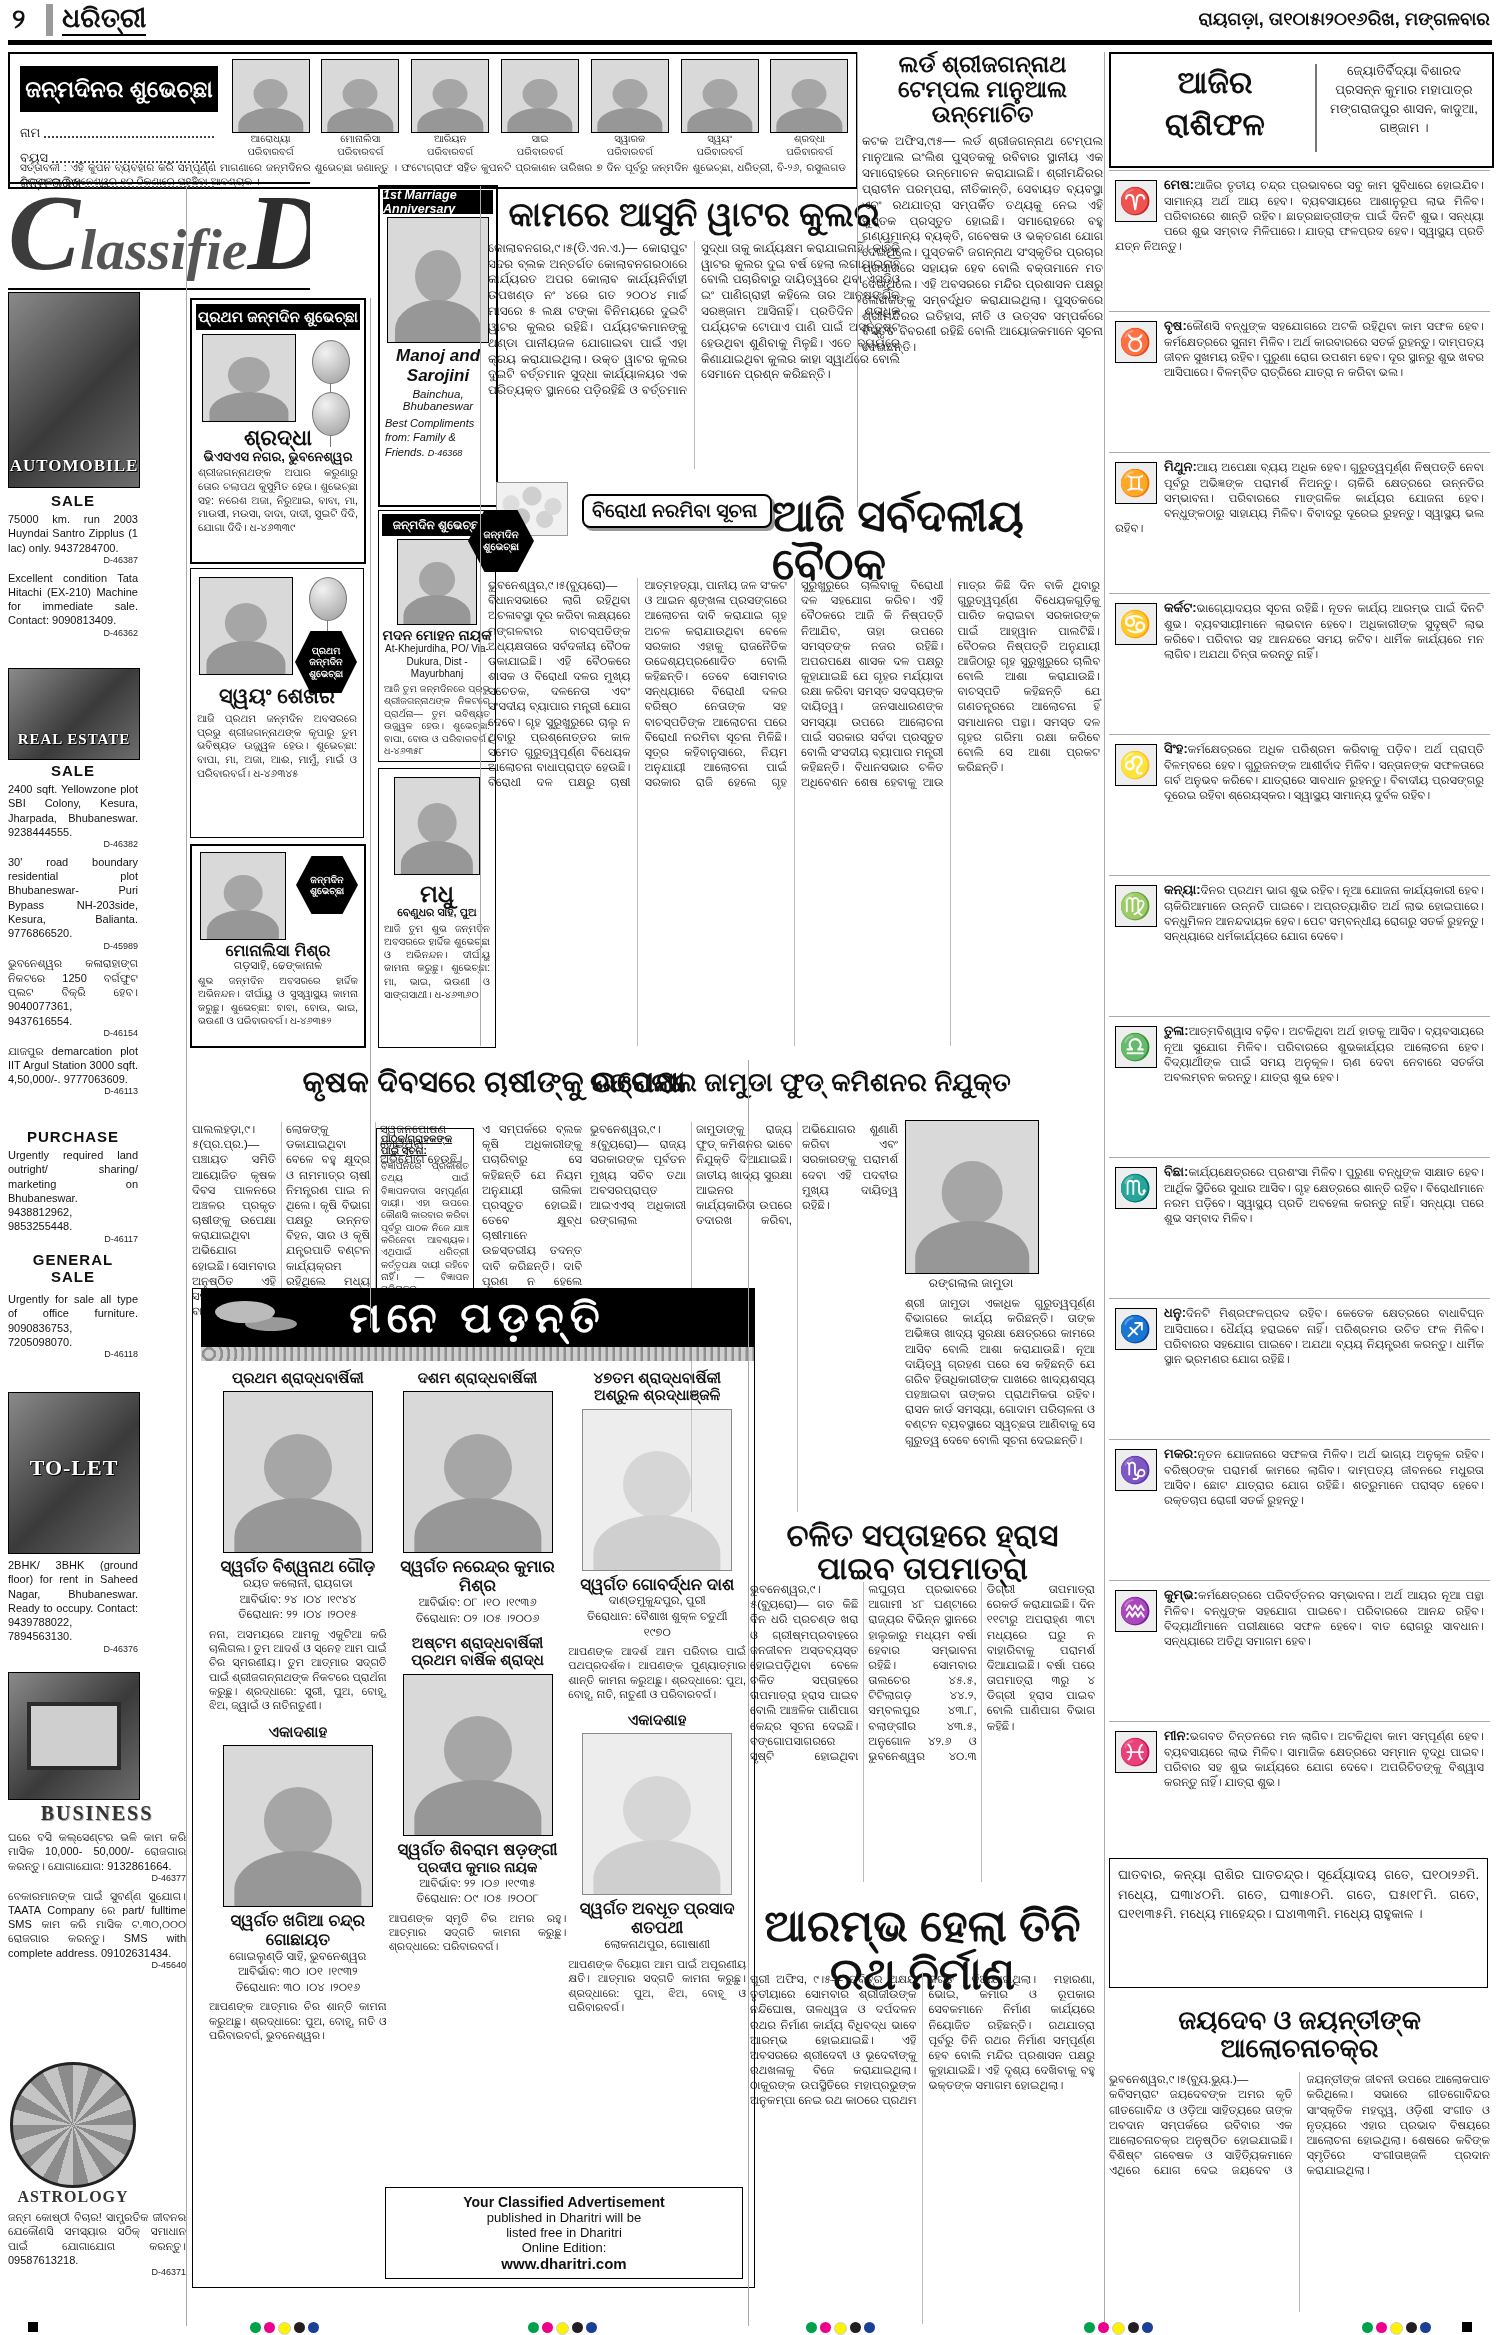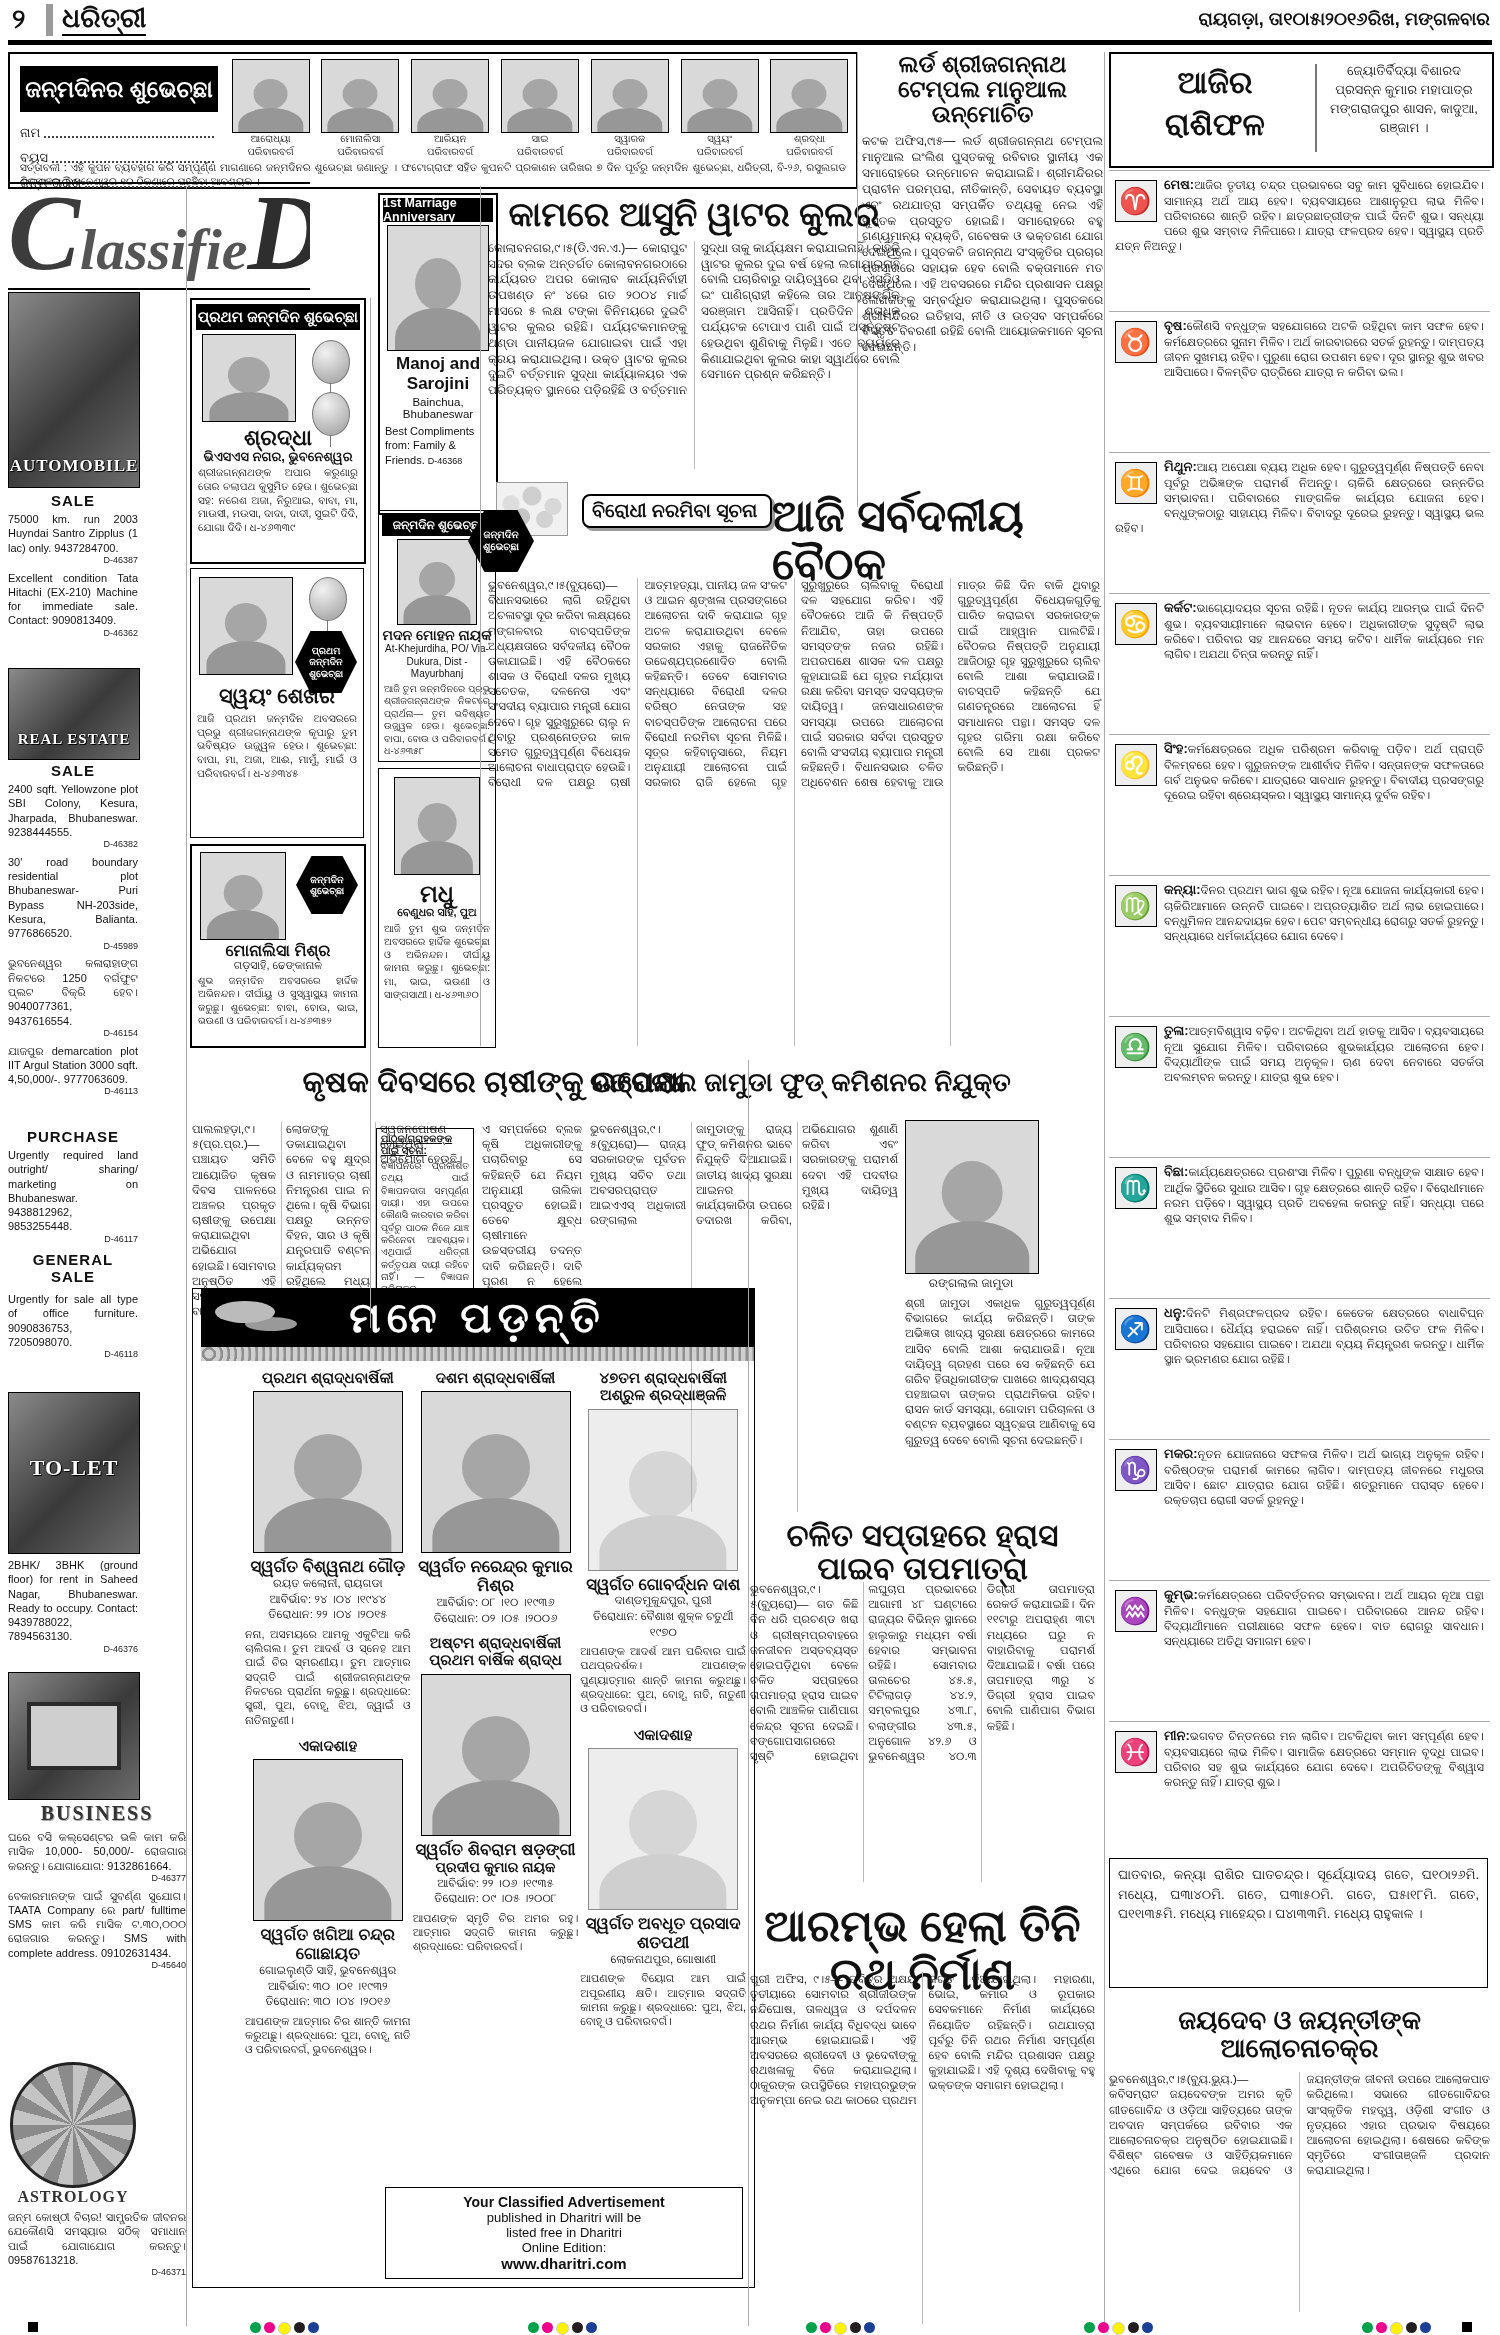--- a/index.html
+++ b/index.html
@@ -301,21 +301,21 @@
   </div>
 
   <div class="abs b2" style="left:190px;top:844px;width:172px;height:200px;">
     <div class="photo" style="width:84px;height:86px;margin:6px 0 0 8px;"></div>
     <div class="hex abs" style="right:6px;top:10px;width:62px;height:58px;font-size:9.5px;line-height:1.2;">ଜନ୍ମଦିନ ଶୁଭେଚ୍ଛା</div>
     <div class="hd center" style="font-size:16px;margin-top:2px;">ମୋନାଲିସା ମିଶ୍ର</div>
     <div class="center" style="font-size:11px;">ଗଡ଼ସାହି, ଢେଙ୍କାନାଳ</div>
     <p class="jtxt" style="margin:2px 6px;font-size:10px;"><span>ଶୁଭ ଜନ୍ମଦିନ ଅବସରରେ ହାର୍ଦ୍ଦିକ ଅଭିନନ୍ଦନ। ଦୀର୍ଘାୟୁ ଓ ସୁସ୍ୱାସ୍ଥ୍ୟ କାମନା କରୁଛୁ। ଶୁଭେଚ୍ଛା: ବାବା, ବୋଉ, ଭାଇ, ଭଉଣୀ ଓ ପରିବାରବର୍ଗ।</span> <span>ଧ-୪୬୩୫୨</span></p>
   </div>
 
-  <div class="abs b2" style="left:378px;top:193px;width:116px;height:318px;">
+  <div class="abs b2" style="left:378px;top:185px;width:116px;height:318px;font-style:italic;">
     <div class="blackbar" style="height:24px;font-size:12.5px;font-weight:bold;margin:3px;">1st Marriage Anniversary</div>
     <div class="photo" style="width:100px;height:124px;margin:3px auto;"></div>
     <div class="hd center" style="font-size:17px;line-height:1.15;">Manoj and Sarojini</div>
     <div class="center" style="font-size:11.5px;margin-top:3px;">Bainchua, Bhubaneswar</div>
     <p style="font-size:11px;margin:4px 5px 0 5px;line-height:1.3;"><span>Best Compliments from: Family &amp; Friends.</span> <span style="font-size:9px;">D-46368</span></p>
   </div>
 
   <div class="abs b1" style="left:378px;top:510px;width:116px;height:250px;">
     <div class="blackbar" style="height:22px;font-size:12px;font-weight:bold;margin:3px;">ଜନ୍ମଦିନ ଶୁଭେଚ୍ଛା</div>
     <div class="photo" style="width:78px;height:84px;margin:3px auto;"></div>
@@ -371,21 +371,21 @@
   <div class="abs hd" style="left:750px;top:1902px;width:345px;font-size:44px;text-align:center;">ଆରମ୍ଭ ହେଲା ତିନି ରଥ ନିର୍ମାଣ</div>
   <p class="abs jtxt cols2" style="left:750px;top:1972px;width:345px;height:352px;margin:0;column-gap:12px;">ପୁରୀ ଅଫିସ, ୯।୫— ପବିତ୍ର ଅକ୍ଷୟ ତୃତୀୟାରେ ସୋମବାର ଶ୍ରୀଜୀଉଙ୍କ ନନ୍ଦିଘୋଷ, ତାଳଧ୍ୱଜ ଓ ଦର୍ପଦଳନ ରଥର ନିର୍ମାଣ କାର୍ଯ୍ୟ ବିଧିବଦ୍ଧ ଭାବେ ଆରମ୍ଭ ହୋଇଯାଇଛି। ଏହି ଅବସରରେ ଶ୍ରୀଦେବୀ ଓ ଭୂଦେବୀଙ୍କୁ ରଥଖଳାକୁ ବିଜେ କରାଯାଇଥିଲା। ଠାକୁରଙ୍କ ଉପସ୍ଥିତିରେ ମହାପ୍ରଭୁଙ୍କ ଅନୁକମ୍ପା ନେଇ ରଥ କାଠରେ ପ୍ରଥମ କରତ ଦିଆଯାଇଥିଲା। ମହାରଣା, ଭୋଇ, କମାର ଓ ରୂପକାର ସେବକମାନେ ନିର୍ମାଣ କାର୍ଯ୍ୟରେ ନିୟୋଜିତ ରହିଛନ୍ତି। ରଥଯାତ୍ରା ପୂର୍ବରୁ ତିନି ରଥର ନିର୍ମାଣ ସମ୍ପୂର୍ଣ୍ଣ ହେବ ବୋଲି ମନ୍ଦିର ପ୍ରଶାସନ ପକ୍ଷରୁ କୁହାଯାଇଛି। ଏହି ଦୃଶ୍ୟ ଦେଖିବାକୁ ବହୁ ଭକ୍ତଙ୍କ ସମାଗମ ହୋଇଥିଲା।</p>
 
   <div class="abs b1" style="left:192px;top:1288px;width:553px;height:998px;padding-left:8px;">
     <div class="blackbar" style="height:58px;font-size:42px;font-weight:bold;letter-spacing:6px;position:relative;">
       <span style="position:absolute;left:14px;top:12px;width:60px;height:22px;background:#bbb;border-radius:50%;box-shadow:26px 12px 0 -4px #999;"></span>
       <span>ମନେ ପଡ଼ନ୍ତି</span>
     </div>
     <div style="height:14px;background:repeating-radial-gradient(circle at 8px 7px,#cfcfcf 0 4px,#8f8f8f 5px 7px);"></div>
 
-    <div style="display:flex;gap:2px;padding:8px 8px 0 8px;margin-left:36px;">
+    <div style="display:flex;gap:2px;padding:8px 8px 0 8px;">
       <div style="flex:1;">
 
           <div class="obit">
             <div class="ob-title">ପ୍ରଥମ ଶ୍ରାଦ୍ଧବାର୍ଷିକୀ</div>
             <div class="ob-title"></div>
             <div class="photo ob-photo"></div>
             <div class="ob-name">ସ୍ୱର୍ଗତ ବିଶ୍ୱନାଥ ଗୌଡ଼</div>
             <div class="ob-name2"></div>
             <div class="ob-line">ରୟତ କଲୋନୀ, ରାୟଗଡା</div>
             <div class="ob-line">ଆବିର୍ଭାବ: ୨୪ ।୦୪ ।୧୯୪୪</div>

